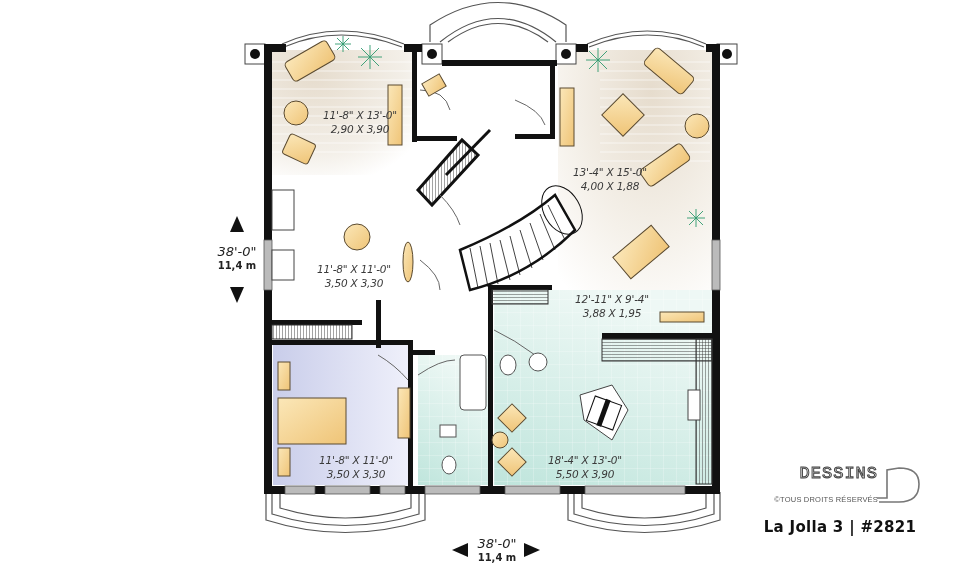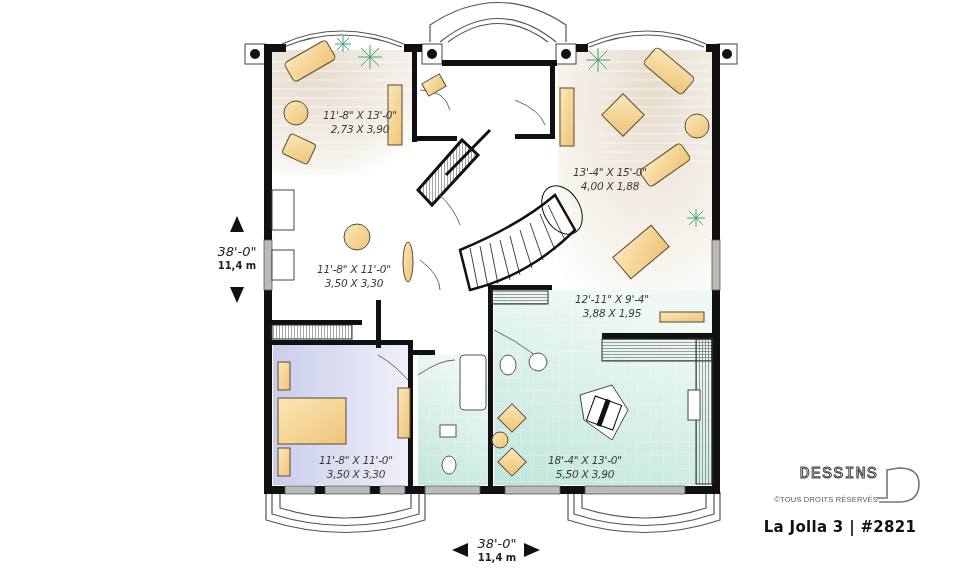--- a/index.html
+++ b/index.html
@@ -244,21 +244,21 @@
   <g fill="#111">
     <polygon points="237,216 230,232 244,232"></polygon>
     <polygon points="237,303 230,287 244,287"></polygon>
     <polygon points="452,550 468,543 468,557"></polygon>
     <polygon points="540,550 524,543 524,557"></polygon>
   </g>
 </svg>
 
 <div class="lbl" style="left:310px;top:108px;width:100px;">
   <div>11'-8" X 13'-0"</div>
-  <div>2,73 X 3,90</div>
+  <div>2,90 X 3,90</div>
 </div>
 <div class="lbl" style="left:560px;top:165px;width:100px;">
   <div>13'-4" X 15'-0"</div>
   <div>4,00 X 1,88</div>
 </div>
 <div class="lbl" style="left:304px;top:262px;width:100px;">
   <div>11'-8" X 11'-0"</div>
   <div>3,50 X 3,30</div>
 </div>
 <div class="lbl" style="left:562px;top:292px;width:100px;">

